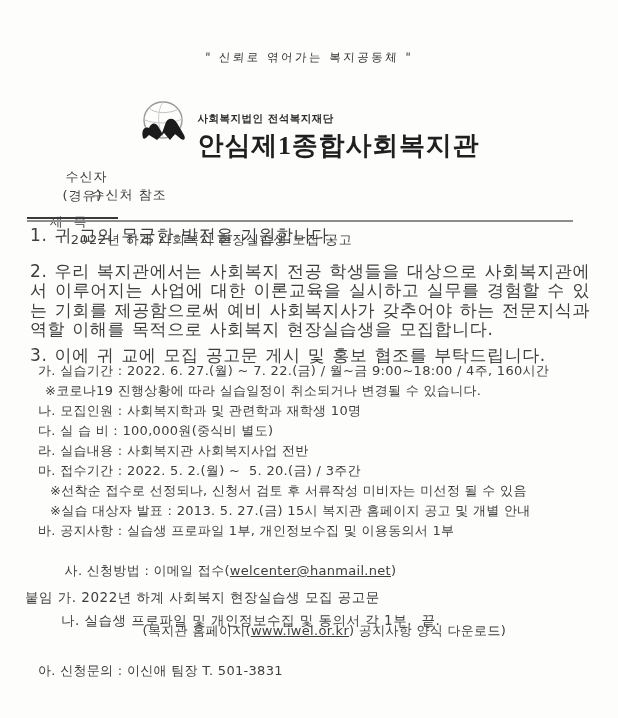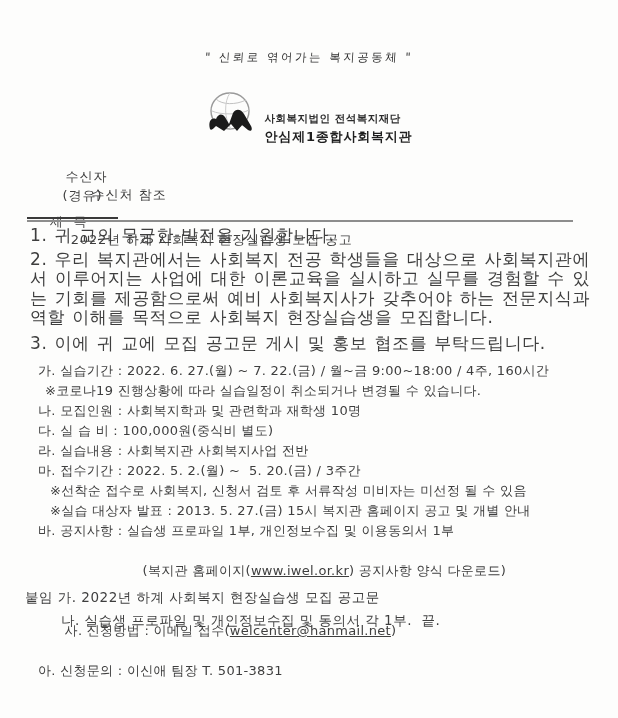--- a/index.html
+++ b/index.html
@@ -22,41 +22,41 @@
   .logo-row {
     position:absolute; top:84px; left:0; right:0;
     display:flex; justify-content:center; align-items:center; gap:7px;
   }
   .logo-mark svg { display:block; }
   .logo-text .foundation {
     font-size:10.5px; font-weight:bold; letter-spacing:0.5px;
     color:#2b2b2b; margin-bottom:2px;margin-top:28px;
   }
   .logo-text .center-name {
-    font-size:13px; font-weight:bold; letter-spacing:0.8px; color:#1f1f1f;
+    font-size:26px; font-weight:bold; letter-spacing:0.8px; color:#1f1f1f;font-family:Liberation Serif, serif;
   }
 
   
   .meta-line { position:absolute; font-size:13px; letter-spacing:1px; white-space:pre; }
   .meta-recipient { top:153px; left:45px; }
   .meta-recipient .val { margin-left:26px; }
   .meta-via { top:172px; left:42px; }
   .meta-subject { top:198px; left:30px; letter-spacing:0.8px; }
   .meta-subject .val { margin-left:21px; }
 
   .subject-underline { position:absolute; top:217px; left:27px; width:91px; height:2px; background:#3a3a3a; }
   .head-rule { position:absolute; top:220px; left:27px; width:546px; height:1.5px; background:#8d8d8d; }
 
   
   .doc-body {
     position:absolute; top:226px; left:30px; width:560px;
     font-size:17px; letter-spacing:0.6px; word-spacing:1px; line-height:19.5px;
   }
   .doc-body .p1 { margin:0 0 4px 0; }
-  .doc-body .p2 { margin:4px 0 6px 0; text-align:justify; }
+  .doc-body .p2 { margin:16px 0 6px 0; text-align:justify; }
   .doc-body .p3 { margin:0; }
 
   
   .details {
     position:absolute; top:361px; left:38px; right:10px;
     font-size:13px; letter-spacing:0.3px; line-height:20px;
   }
   .details .line { white-space:pre; }
   .indent-1 { padding-left:7px; }
   .indent-2 { padding-left:12px; }
@@ -117,28 +117,28 @@
     <p class="p3 t">3. 이에 귀 교에 모집 공고문 게시 및 홍보 협조를 부탁드립니다.</p>
   </div>
 
   <div class="details">
     <div class="line">가. 실습기간 : 2022. 6. 27.(월) ~ 7. 22.(금) / 월~금 9:00~18:00 / 4주, 160시간</div>
     <div class="line indent-1">※코로나19 진행상황에 따라 실습일정이 취소되거나 변경될 수 있습니다.</div>
     <div class="line">나. 모집인원 : 사회복지학과 및 관련학과 재학생 10명</div>
     <div class="line">다. 실 습 비 : 100,000원(중식비 별도)</div>
     <div class="line">라. 실습내용 : 사회복지관 사회복지사업 전반</div>
     <div class="line">마. 접수기간 : 2022. 5. 2.(월) ~  5. 20.(금) / 3주간</div>
-    <div class="line indent-2">※선착순 접수로 사회복지, 신청서 검토 후 서류작성 미비자는 미선정 될 수 있음</div>
+    <div class="line indent-2">※선착순 접수로 선정되나, 신청서 검토 후 서류작성 미비자는 미선정 될 수 있음</div>
     <div class="line indent-2">※실습 대상자 발표 : 2013. 5. 27.(금) 15시 복지관 홈페이지 공고 및 개별 안내</div>
     <div class="line">바. 공지사항 : 실습생 프로파일 1부, 개인정보수집 및 이용동의서 1부</div>
+    <div class="line">
+      <span>사. 신청방법 : 이메일 접수(</span><span class="link">welcenter@hanmail.net</span><span>)</span>
+    </div>
     <div class="line indent-deep">
       <span>(복지관 홈페이지(</span><span class="link">www.iwel.or.kr</span><span>) 공지사항 양식 다운로드)</span>
-    </div>
-    <div class="line">
-      <span>사. 신청방법 : 이메일 접수(</span><span class="link">welcenter@hanmail.net</span><span>)</span>
     </div>
     <div class="line">아. 신청문의 : 이신애 팀장 T. 501-3831</div>
   </div>
 
   <div class="attachments">
     <div class="line">붙임 가. 2022년 하계 사회복지 현장실습생 모집 공고문</div>
     <div class="line line2">나. 실습생 프로파일 및 개인정보수집 및 동의서 각 1부.  끝.</div>
   </div>
 
 </div>

